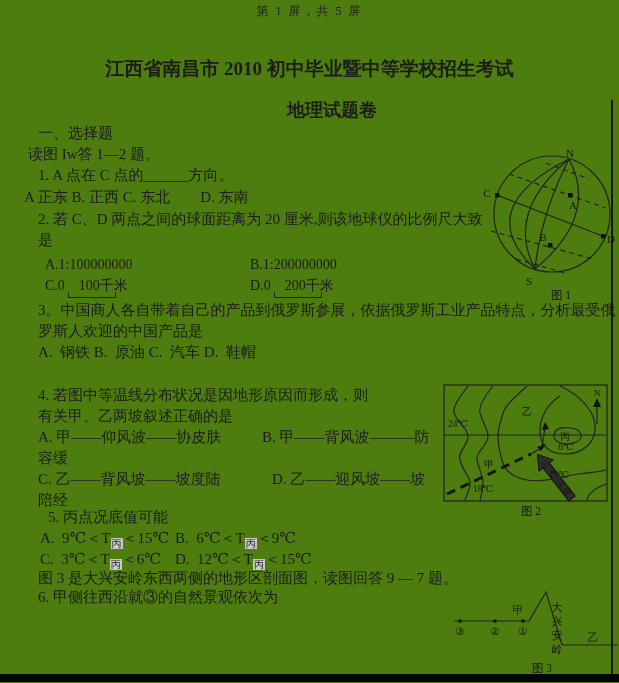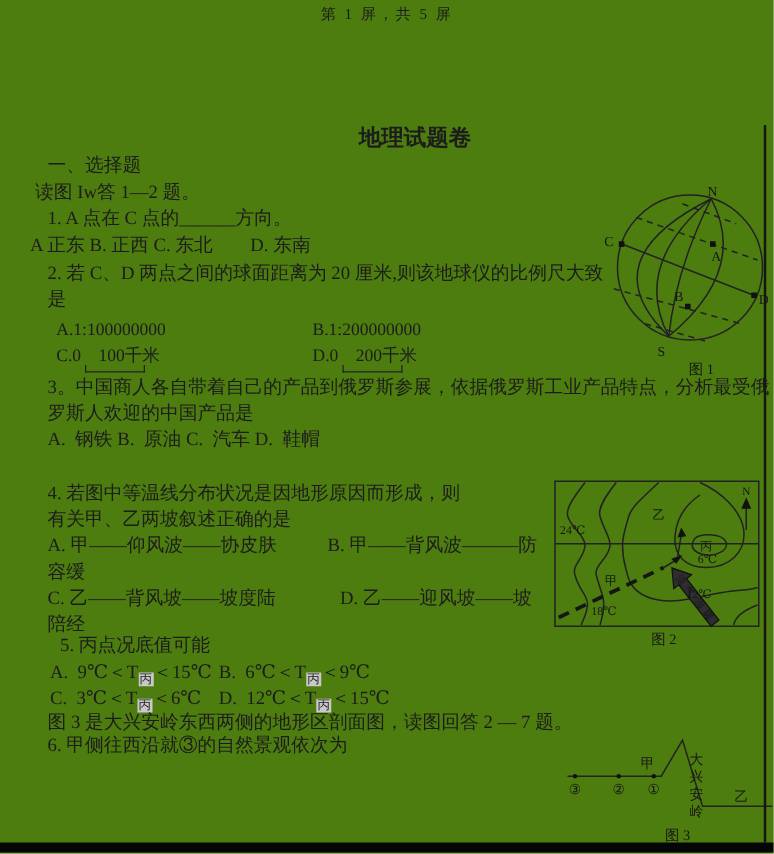--- a/index.html
+++ b/index.html
@@ -19,20 +19,21 @@
   svg{position:absolute;overflow:visible;}
   svg text{fill:#161616;}
   .fig-stroke{stroke:#222;fill:none;stroke-width:1.2px;}
 </style>
 </head>
 <body>
 
 <div class="page">
 
   <div class="hdr">第 1 屏，共 5 屏</div>
+  <div class="title">江西省南昌市 2010 初中毕业暨中等学校招生考试</div>
   <div class="subtitle">地理试题卷</div>
 
   <div class="tl" style="left:38px;top:125px">一、选择题</div>
   <div class="tl" style="left:28px;top:146px">读图 Iw答 1—2 题。</div>
   <div class="tl" style="left:38px;top:167px">1. A 点在 C 点的______方向。</div>
   <div class="tl" style="left:24px;top:189px">A 正东 B. 正西 C. 东北        D. 东南</div>
   <div class="tl" style="left:38px;top:211px">2. 若 C、D 两点之间的球面距离为 20 厘米,则该地球仪的比例尺大致</div>
   <div class="tl" style="left:38px;top:232px">是</div>
 
   <div class="tl boldopt" style="left:45px;top:256px">A.1:100000000</div>
@@ -53,21 +54,21 @@
   <div class="tl" style="left:38px;top:471px">C. 乙——背风坡——坡度陆</div>
   <div class="tl" style="left:272px;top:471px">D. 乙——迎风坡——坡</div>
   <div class="tl" style="left:38px;top:492px">陪经</div>
   <div class="tl" style="left:48px;top:509px">5. 丙点况底值可能</div>
 
   <div class="tl" style="left:40px;top:530px"><span>A.  9℃＜T</span><sub class="hl">丙</sub><span>＜15℃</span></div>
   <div class="tl" style="left:175px;top:530px"><span>B.  6℃＜T</span><sub class="hl">丙</sub><span>＜9℃</span></div>
   <div class="tl" style="left:40px;top:551px"><span>C.  3℃＜T</span><sub class="hl">丙</sub><span>＜6℃</span></div>
   <div class="tl" style="left:175px;top:551px"><span>D.  12℃＜T</span><sub class="hl">丙</sub><span>＜15℃</span></div>
 
-  <div class="tl" style="left:38px;top:570px">图 3 是大兴安岭东西两侧的地形区剖面图，读图回答 2 — 7 题。</div>
+  <div class="tl" style="left:38px;top:570px">图 3 是大兴安岭东西两侧的地形区剖面图，读图回答 9 — 7 题。</div>
   <div class="tl" style="left:38px;top:589px">6. 甲侧往西沿就③的自然景观依次为</div>
 
   <svg style="left:443px;top:146px" width="175" height="160" viewBox="0 0 175 160">
     <circle class="fig-stroke" cx="109" cy="68" r="58"></circle>
     <path class="fig-stroke" d="M126,13 Q28,62 92,123"></path>
     <path class="fig-stroke" d="M126,13 Q62,66 92,123"></path>
     <path class="fig-stroke" d="M126,13 Q98,68 92,123"></path>
     <path class="fig-stroke" d="M126,13 Q156,70 92,123"></path>
     <line class="fig-stroke" x1="54" y1="49" x2="162" y2="91" stroke-width="1.5"></line>
     <line class="fig-stroke" x1="103" y1="17" x2="146" y2="33" stroke-dasharray="5,4"></line>

